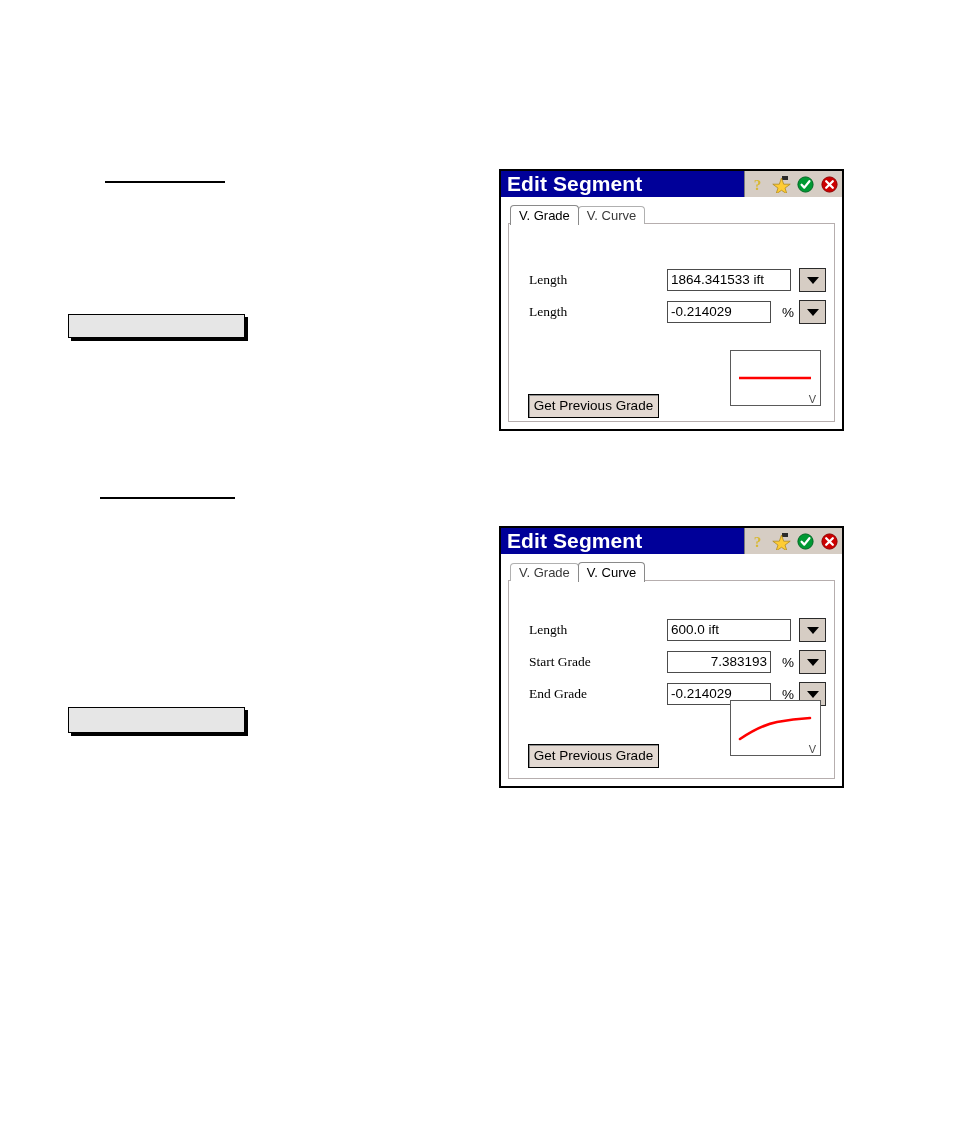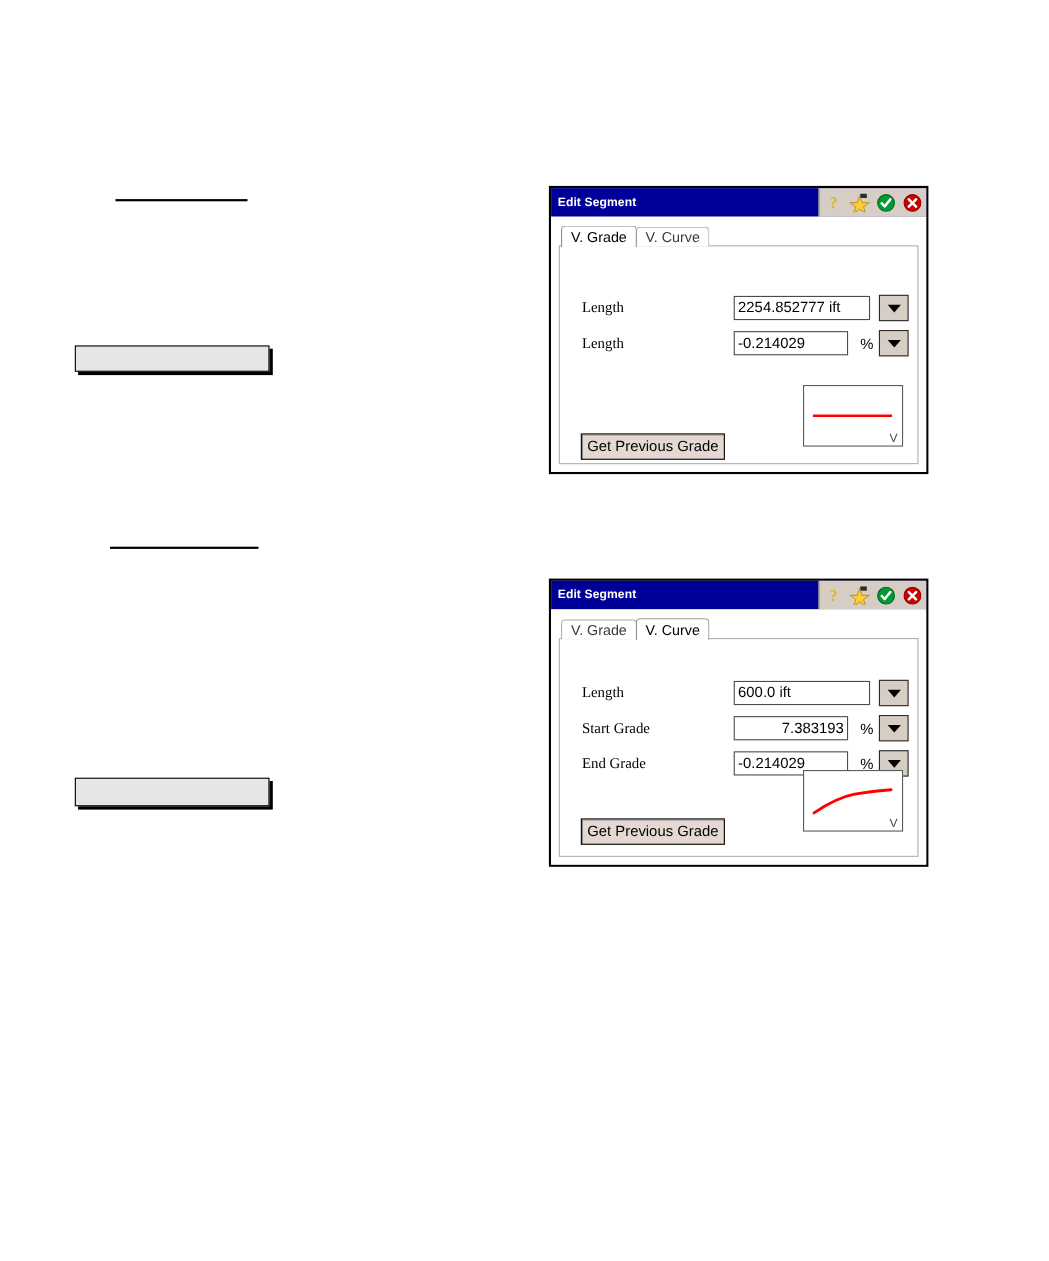--- a/index.html
+++ b/index.html
@@ -40,21 +40,21 @@
   .titlebar {
     height: 26px;
     background: #000099;
     display: flex;
     align-items: center;
     justify-content: space-between;
     box-sizing: border-box;
   }
   .title-text {
     color: #ffffff;
-    font-size: 11px;
+    font-size: 21px;
     font-weight: bold;
     padding-left: 6px;
     letter-spacing: 0.1px;
     white-space: nowrap;
     font-family: "Liberation Sans", sans-serif;
   }
   .title-icons {
     display: flex;
     align-items: center;
     height: 100%;
@@ -262,21 +262,21 @@
 
     <div class="tabstrip">
       <div class="tab active">V. Grade</div>
       <div class="tab inactive">V. Curve</div>
     </div>
 
     <div class="tabpanel">
 
       <div class="form-row" style="left:20px; top:45px; width:290px;">
         <span class="field-label">Length</span>
-        <span class="textbox" style="position:absolute; left:138px; width:124px;">2254.852777 ift</span>
+        <span class="textbox" style="position:absolute; left:138px; width:124px;">1864.341533 ift</span>
         <span class="dropbtn" style="position:absolute; left:270px;">
           <span class="arrow"></span>
         </span>
       </div>
 
       <div class="form-row" style="left:20px; top:77px; width:290px;">
         <span class="field-label">Length</span>
         <span class="textbox" style="position:absolute; left:138px; width:104px;">-0.214029</span>
         <span class="unit" style="position:absolute; left:248px;">%</span>
         <span class="dropbtn" style="position:absolute; left:270px;">

